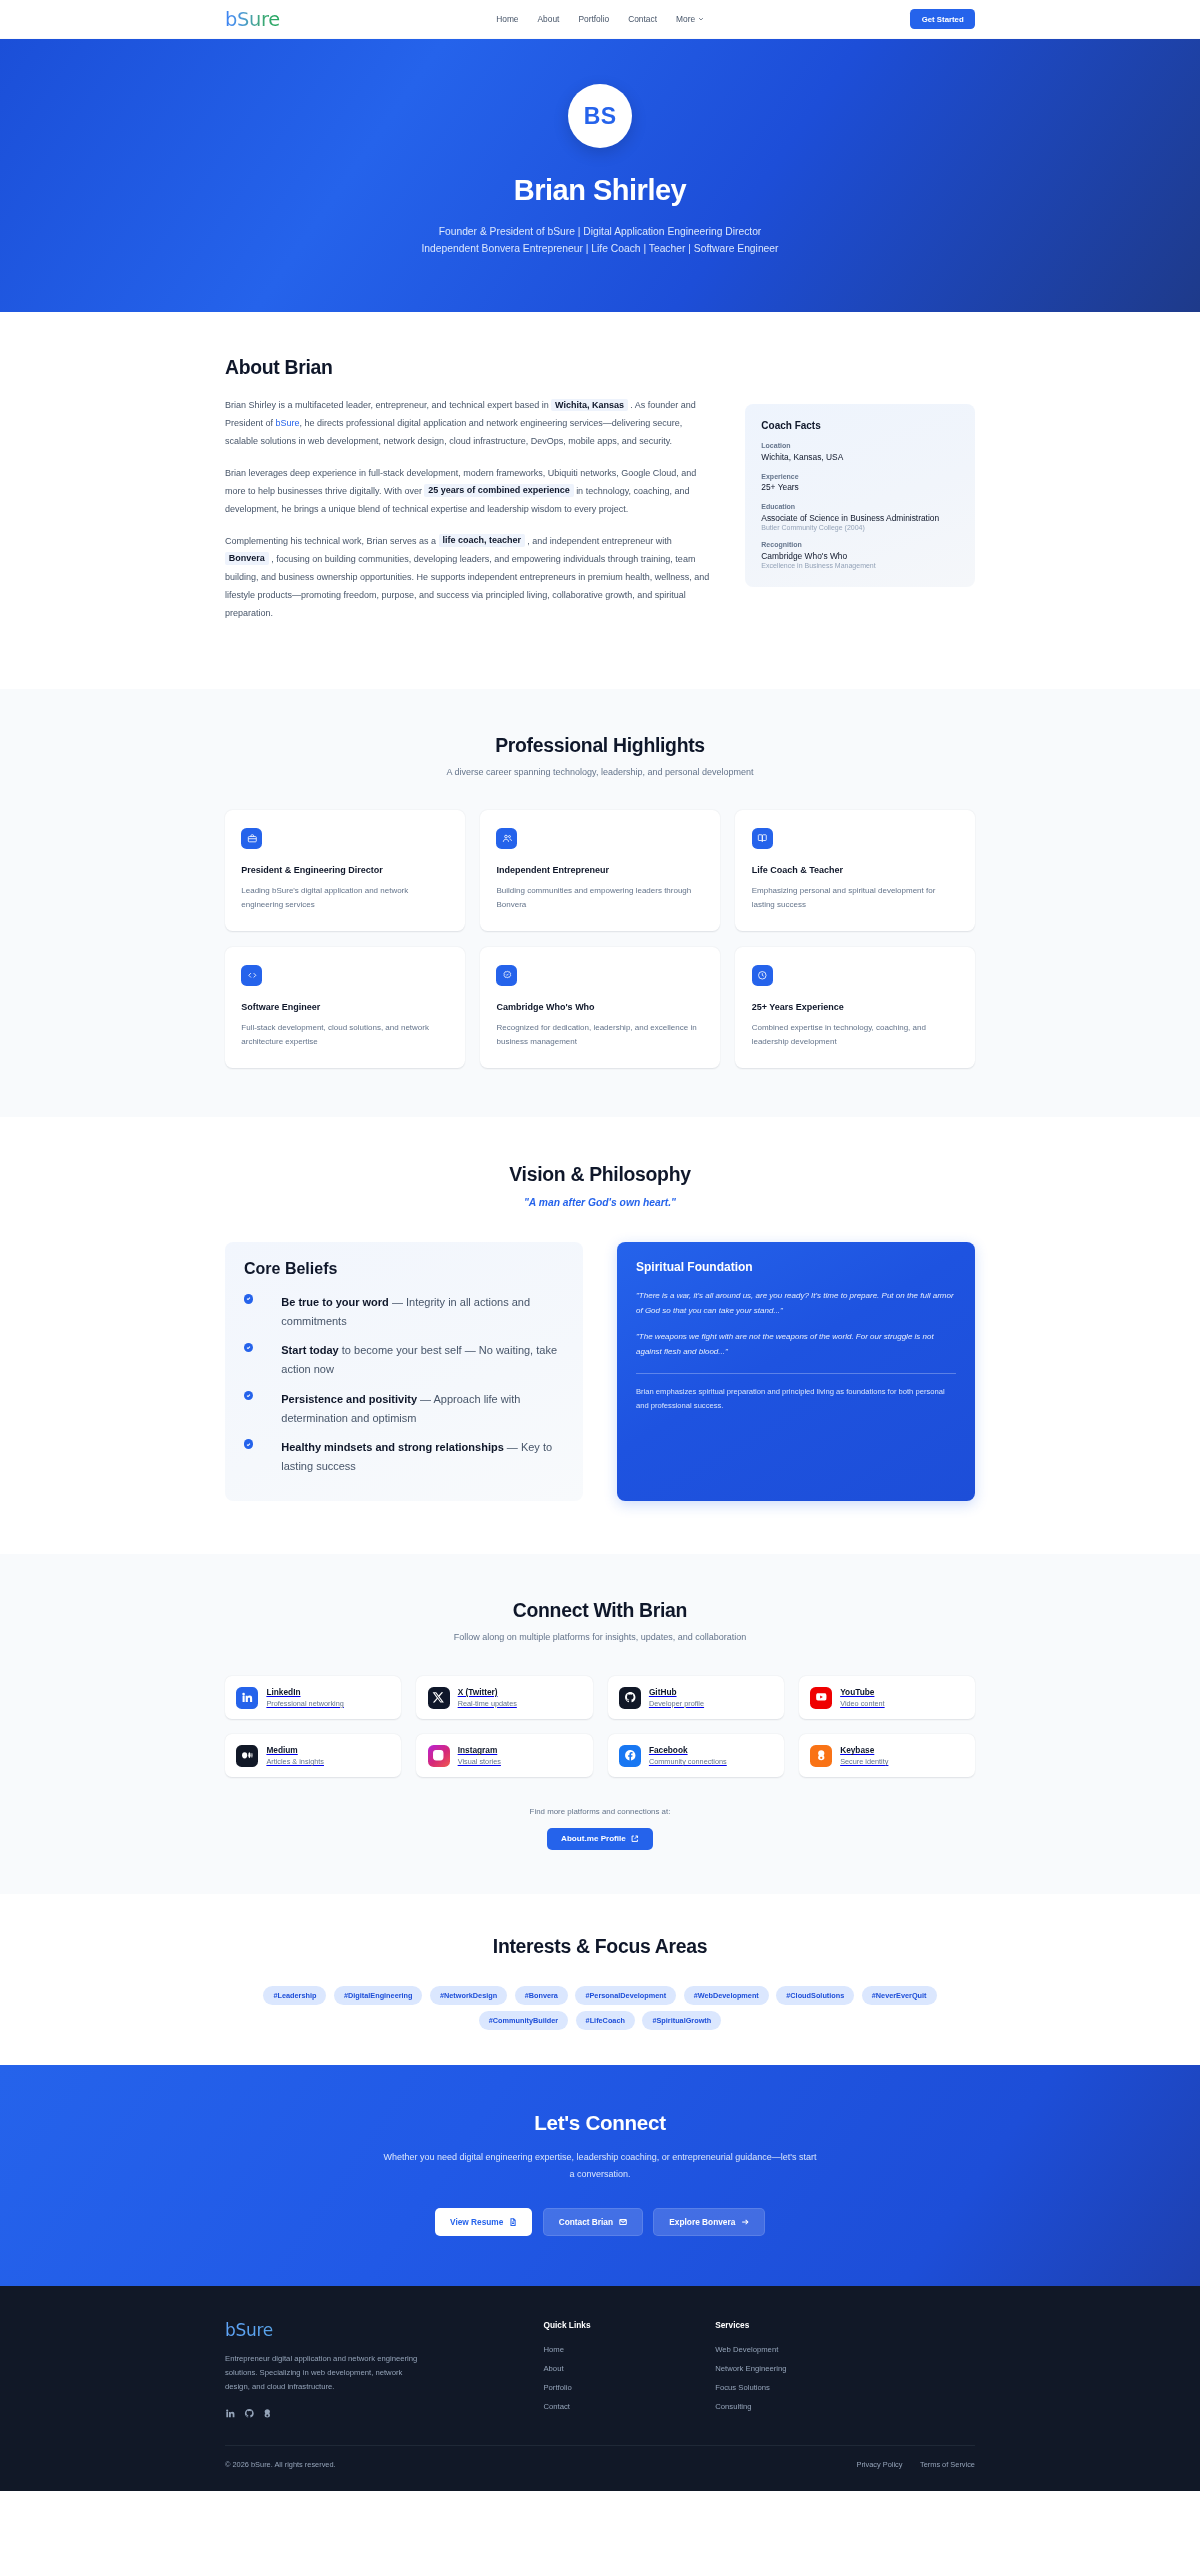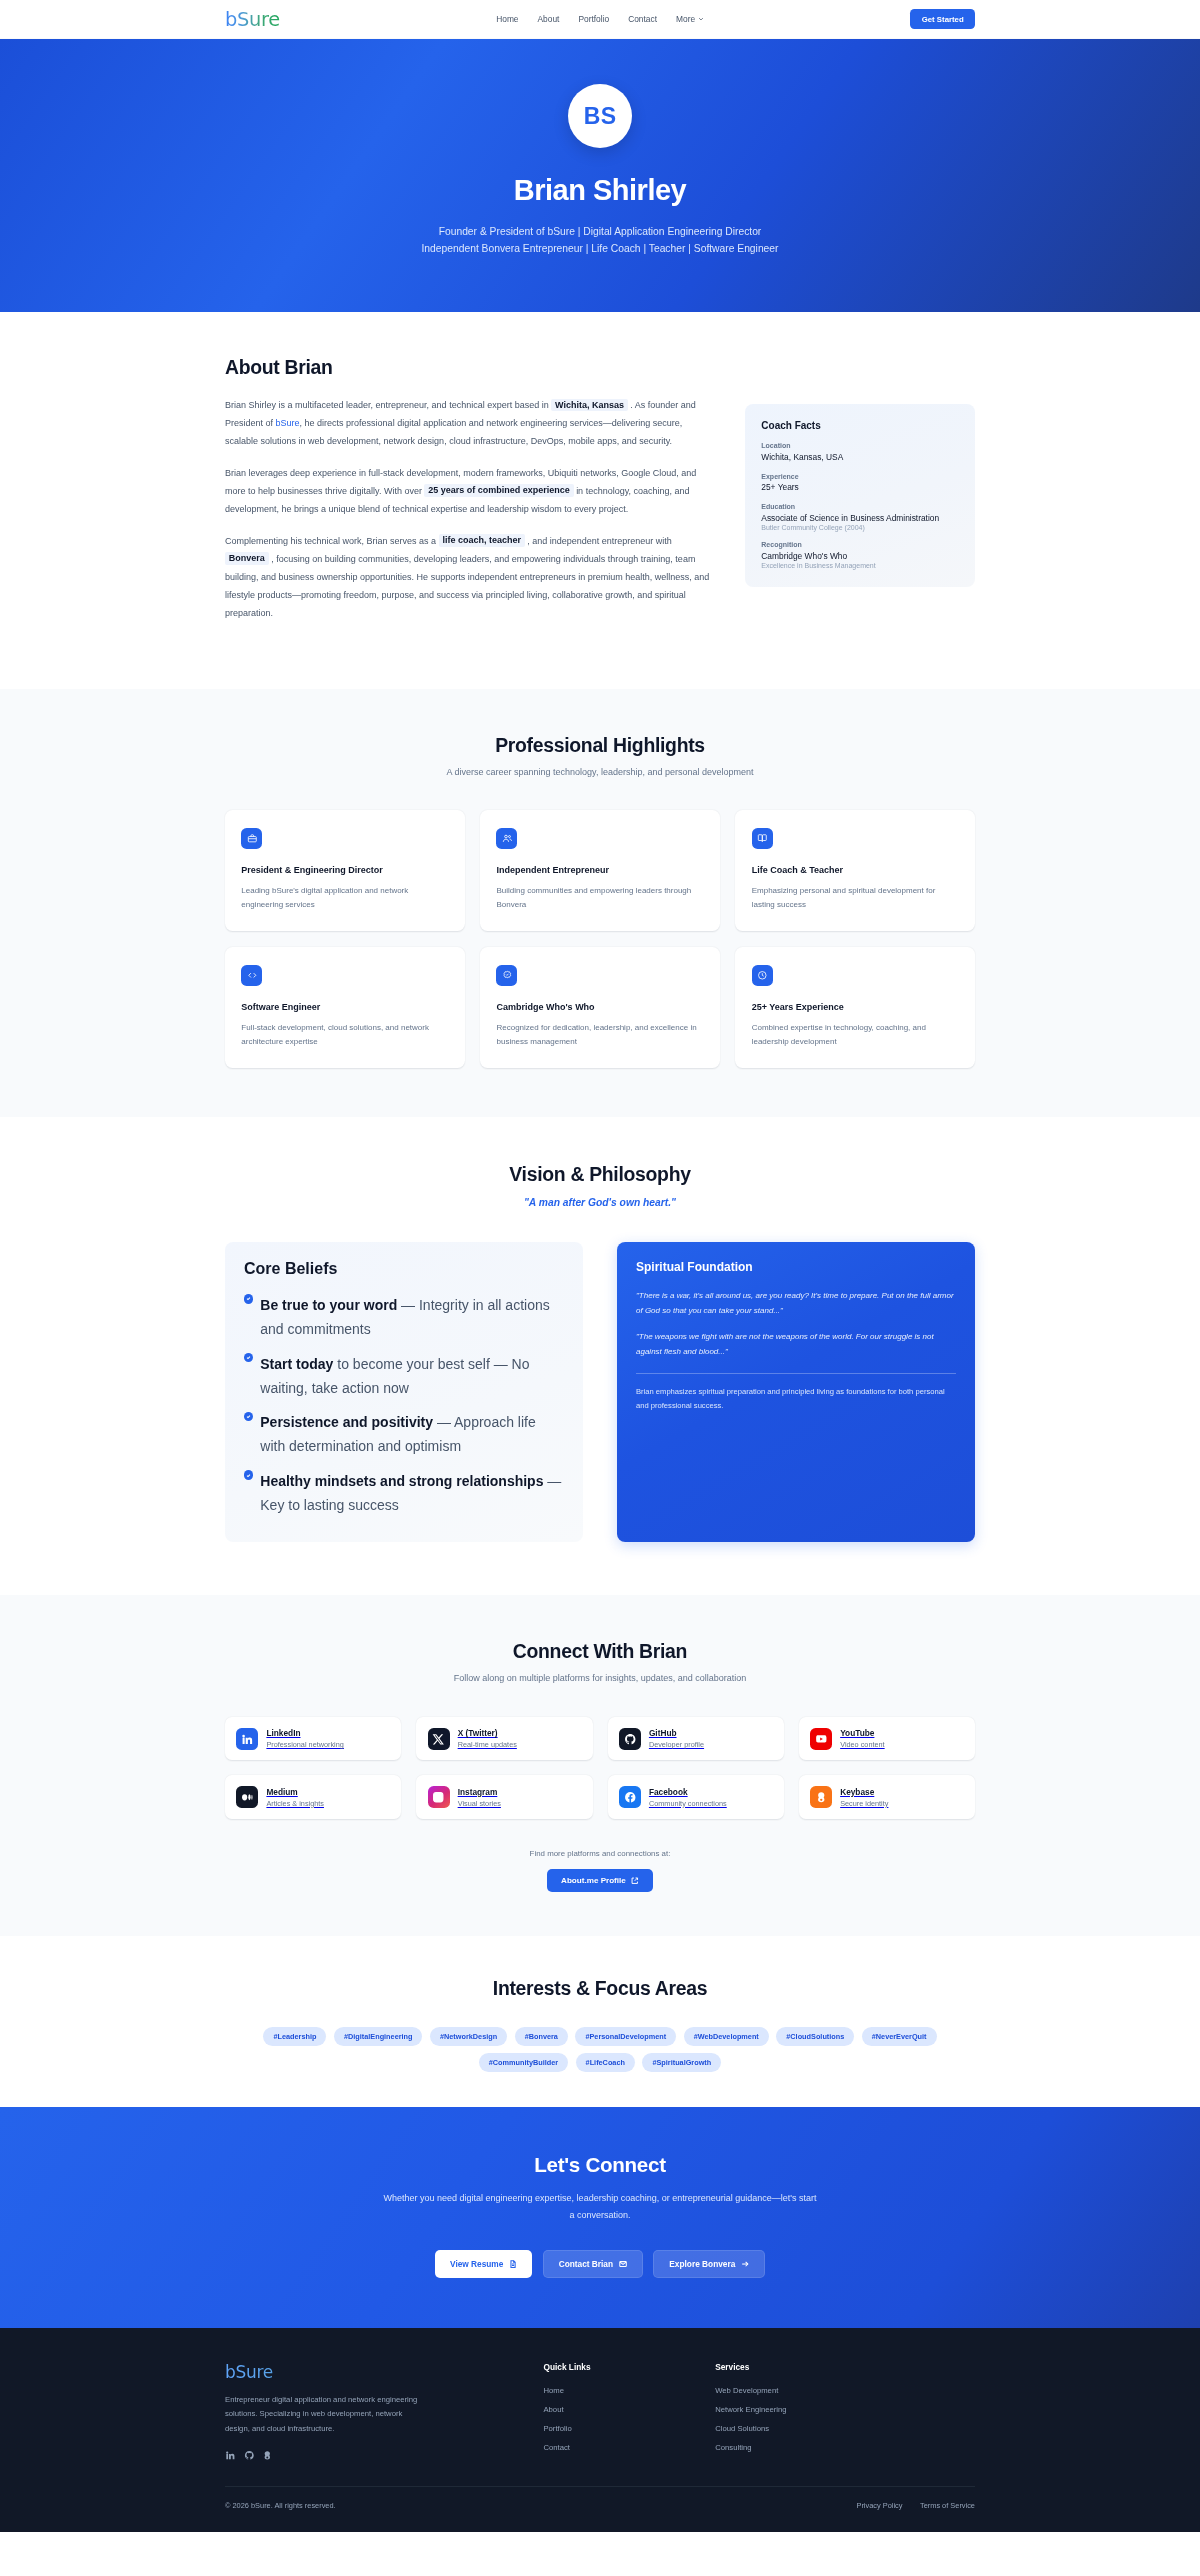--- a/index.html
+++ b/index.html
@@ -107,21 +107,21 @@
     border-radius:8.1px; padding:17.5px 19px 25px;
   }
   .beliefs h3 { font-size:16px; font-weight:700; color:#0f172a; margin-bottom:15px; }
   .belief { display:flex; gap:6.9px; margin-bottom:10.6px; align-items:flex-start; }
   .belief:last-child { margin-bottom:0; }
   .check {
     width:9.4px; height:9.4px; border-radius:50%; background:#2563eb; flex:0 0 9.4px;
     display:flex; align-items:center; justify-content:center; margin-top:1.3px;
   }
   .check svg { width:5px; height:5px; stroke:#fff; stroke-width:2.6; fill:none; }
-  .belief .txt { font-size:14px; line-height:1.72; color:#475569; }
+  .belief .txt { font-size:11px; line-height:1.72; color:#475569;margin-left:21px; }
   .belief .txt b { color:#0f172a; font-weight:700; }
   .spirit {
     background:linear-gradient(150deg,#2563eb 0%,#1e53e0 45%,#1d4ed8 100%);
     border-radius:8.1px; padding:17.5px 19px 20px; color:#fff;
     box-shadow:0 3.8px 12.5px rgba(37,99,235,0.22);
   }
   .spirit h3 { font-size:12px; font-weight:700; margin-bottom:15px; }
   .spirit .q { font-size:8px; font-style:italic; line-height:1.85; color:#e6eefe; margin-bottom:11.3px; }
   .spirit hr { border:none; border-top:0.6px solid rgba(255,255,255,0.28); margin:13.8px 0 11.3px; }
   .spirit .note { font-size:7.6px; line-height:1.8; color:#dbe7fd; }
@@ -602,21 +602,21 @@
           <h4>Quick Links</h4>
           <a href="#">Home</a>
           <a href="#">About</a>
           <a href="#">Portfolio</a>
           <a href="#">Contact</a>
         </div>
         <div class="f-col">
           <h4>Services</h4>
           <a href="#">Web Development</a>
           <a href="#">Network Engineering</a>
-          <a href="#">Cloud Solutions</a>
+          <a href="#">Focus Solutions</a>
           <a href="#">Consulting</a>
         </div>
         <div></div>
       </div>
       <div class="f-bottom">
         <div class="c">© 2026 bSure. All rights reserved.</div>
         <div class="links">
           <a href="#">Privacy Policy</a>
           <a href="#">Terms of Service</a>
         </div>

